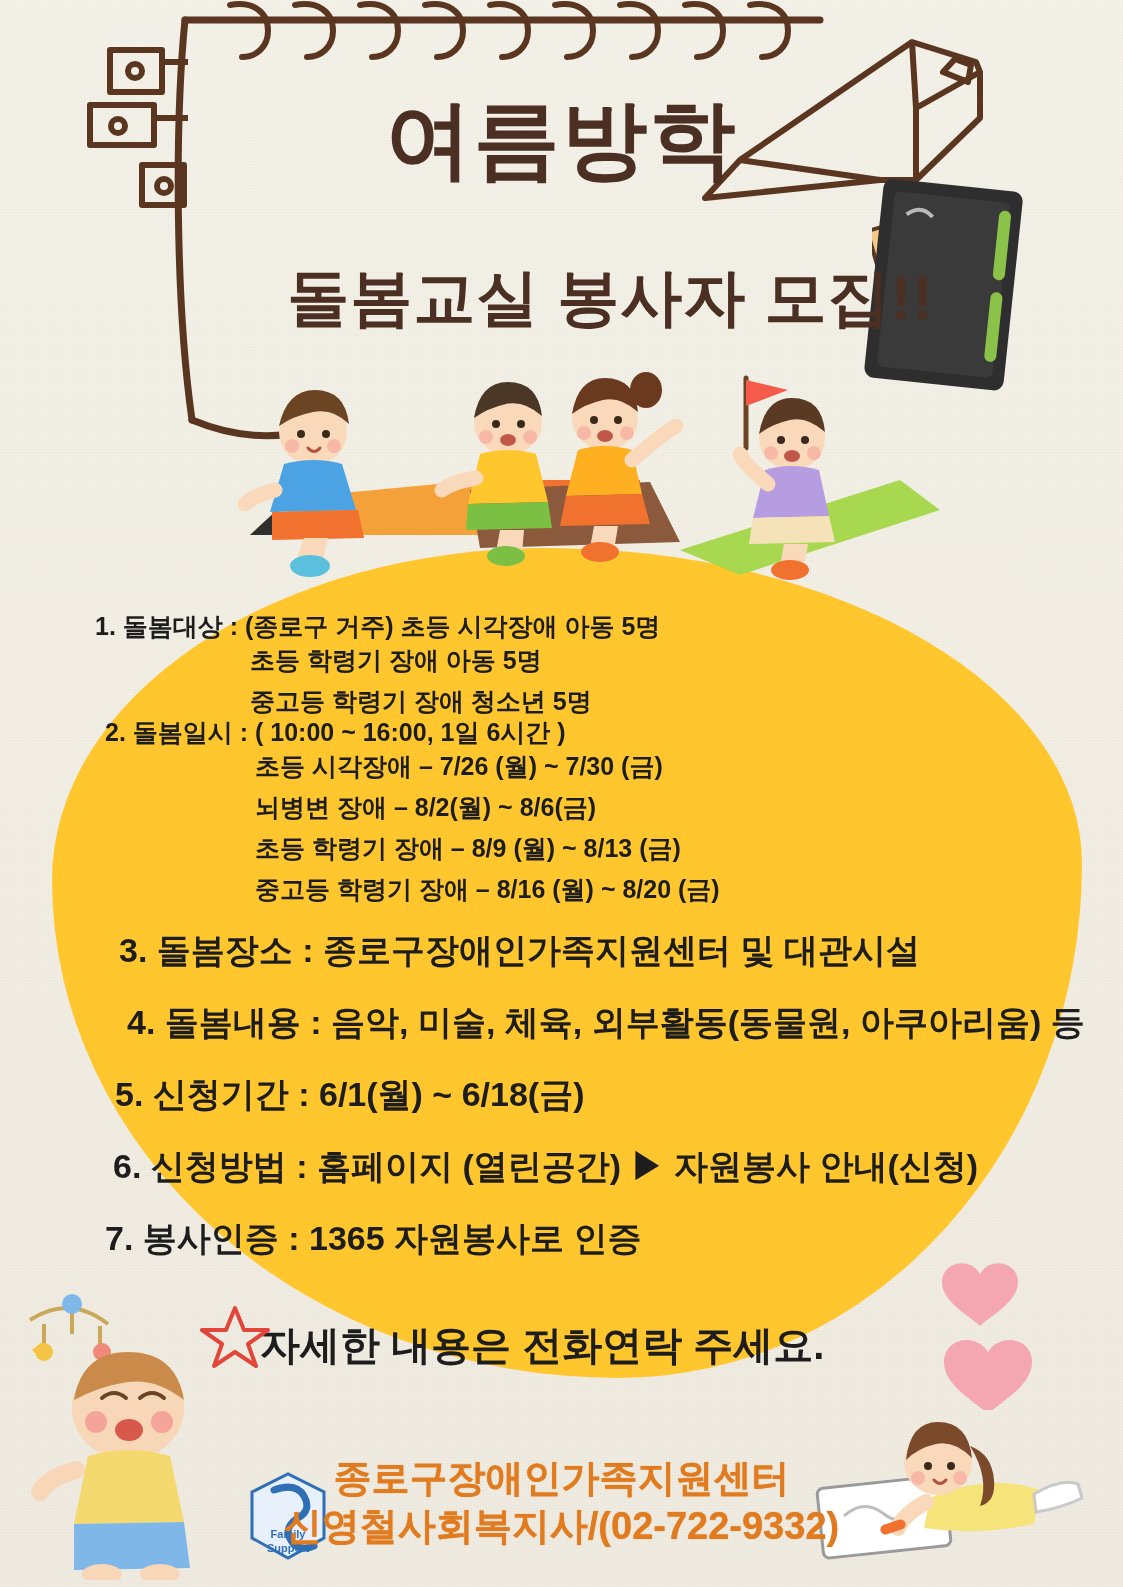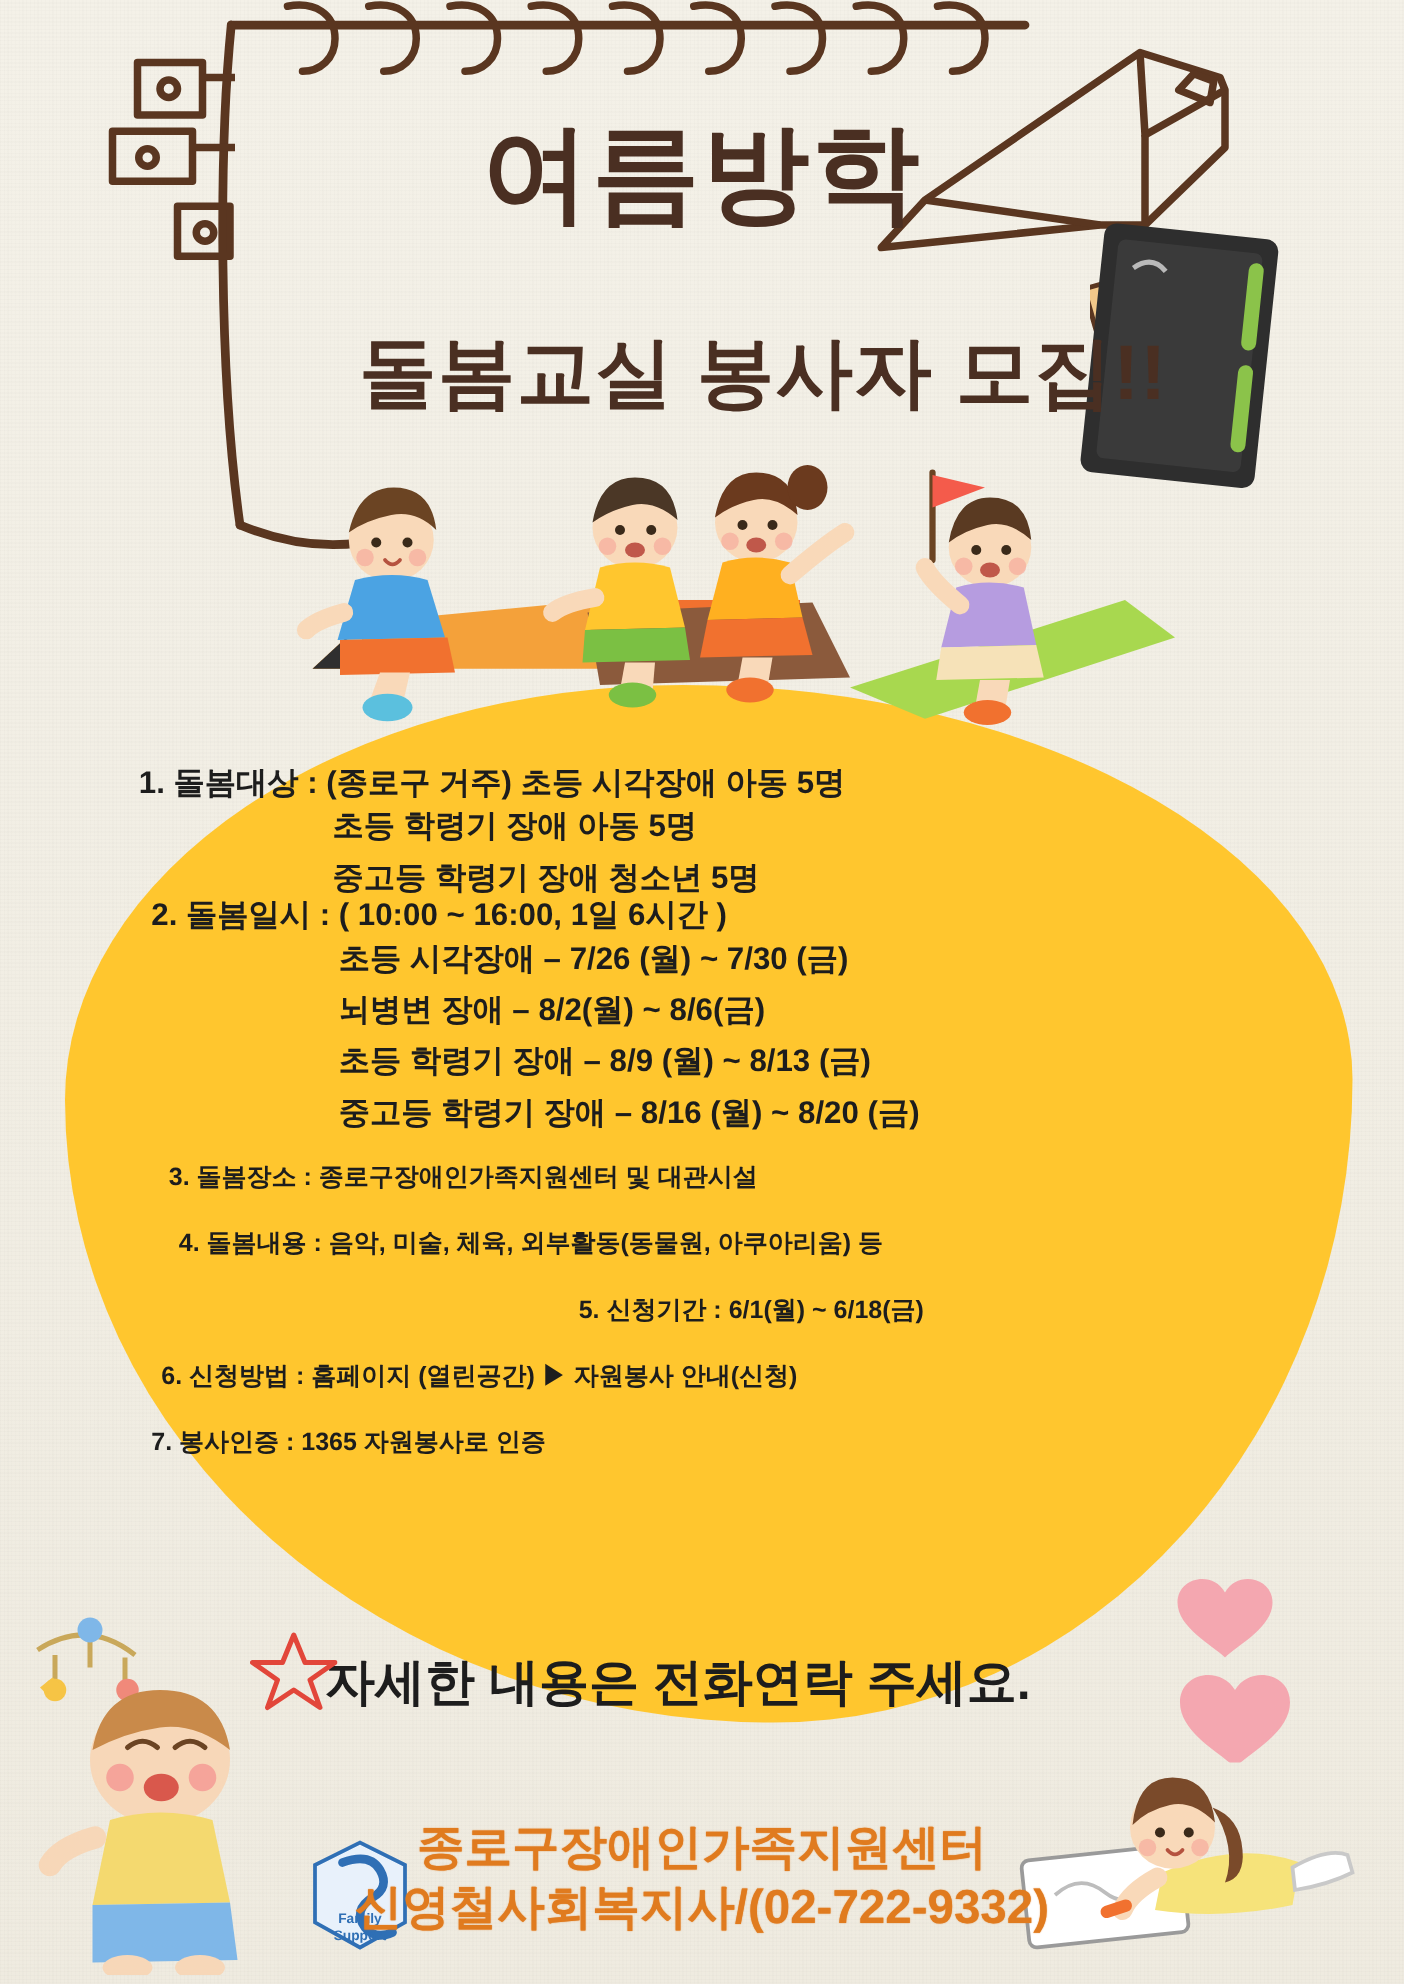--- a/index.html
+++ b/index.html
@@ -72,21 +72,21 @@
     top: 548px;
     width: 1030px;
     height: 830px;
     background: #ffc62e;
     border-radius: 48% 52% 45% 55% / 40% 38% 62% 60%;
   }
 
   
   .content {
     position: absolute;
-    left: 111px;
+    left: 95px;
     top: 612px;
     width: 960px;
   }
   .item {
     font-size: 25px;
     font-weight: bold;
     color: #1d1d1d;
     line-height: 1.12;
     margin: 0 0 6px 0;
     white-space: nowrap;
@@ -98,29 +98,29 @@
     color: #1d1d1d;
     margin: 0 0 8px 0;
     white-space: nowrap;
   }
   .ind-1 { padding-left: 155px; }
   .ind-2 { padding-left: 160px; }
   .gap-sm { margin-bottom: 0; }
   .gap-md { margin-bottom: 22px; }
 
   .item-big {
-    font-size: 20px;
+    font-size: 34px;
     font-weight: bold;
     color: #1d1d1d;
     margin: 0 0 26px 0;
     white-space: nowrap;
   }
   .pad-a { padding-left: 24px; }
   .pad-b { padding-left: 32px; }
-  .pad-c { padding-left: 20px; text-align: center; }
+  .pad-c { padding-left: 20px; }
   .pad-d { padding-left: 18px; }
   .pad-e { padding-left: 10px; }
 
   .callout {
     position: absolute;
     left: 260px;
     top: 1318px;
     font-size: 40px;
     font-weight: bold;
     color: #1d1d1d;

